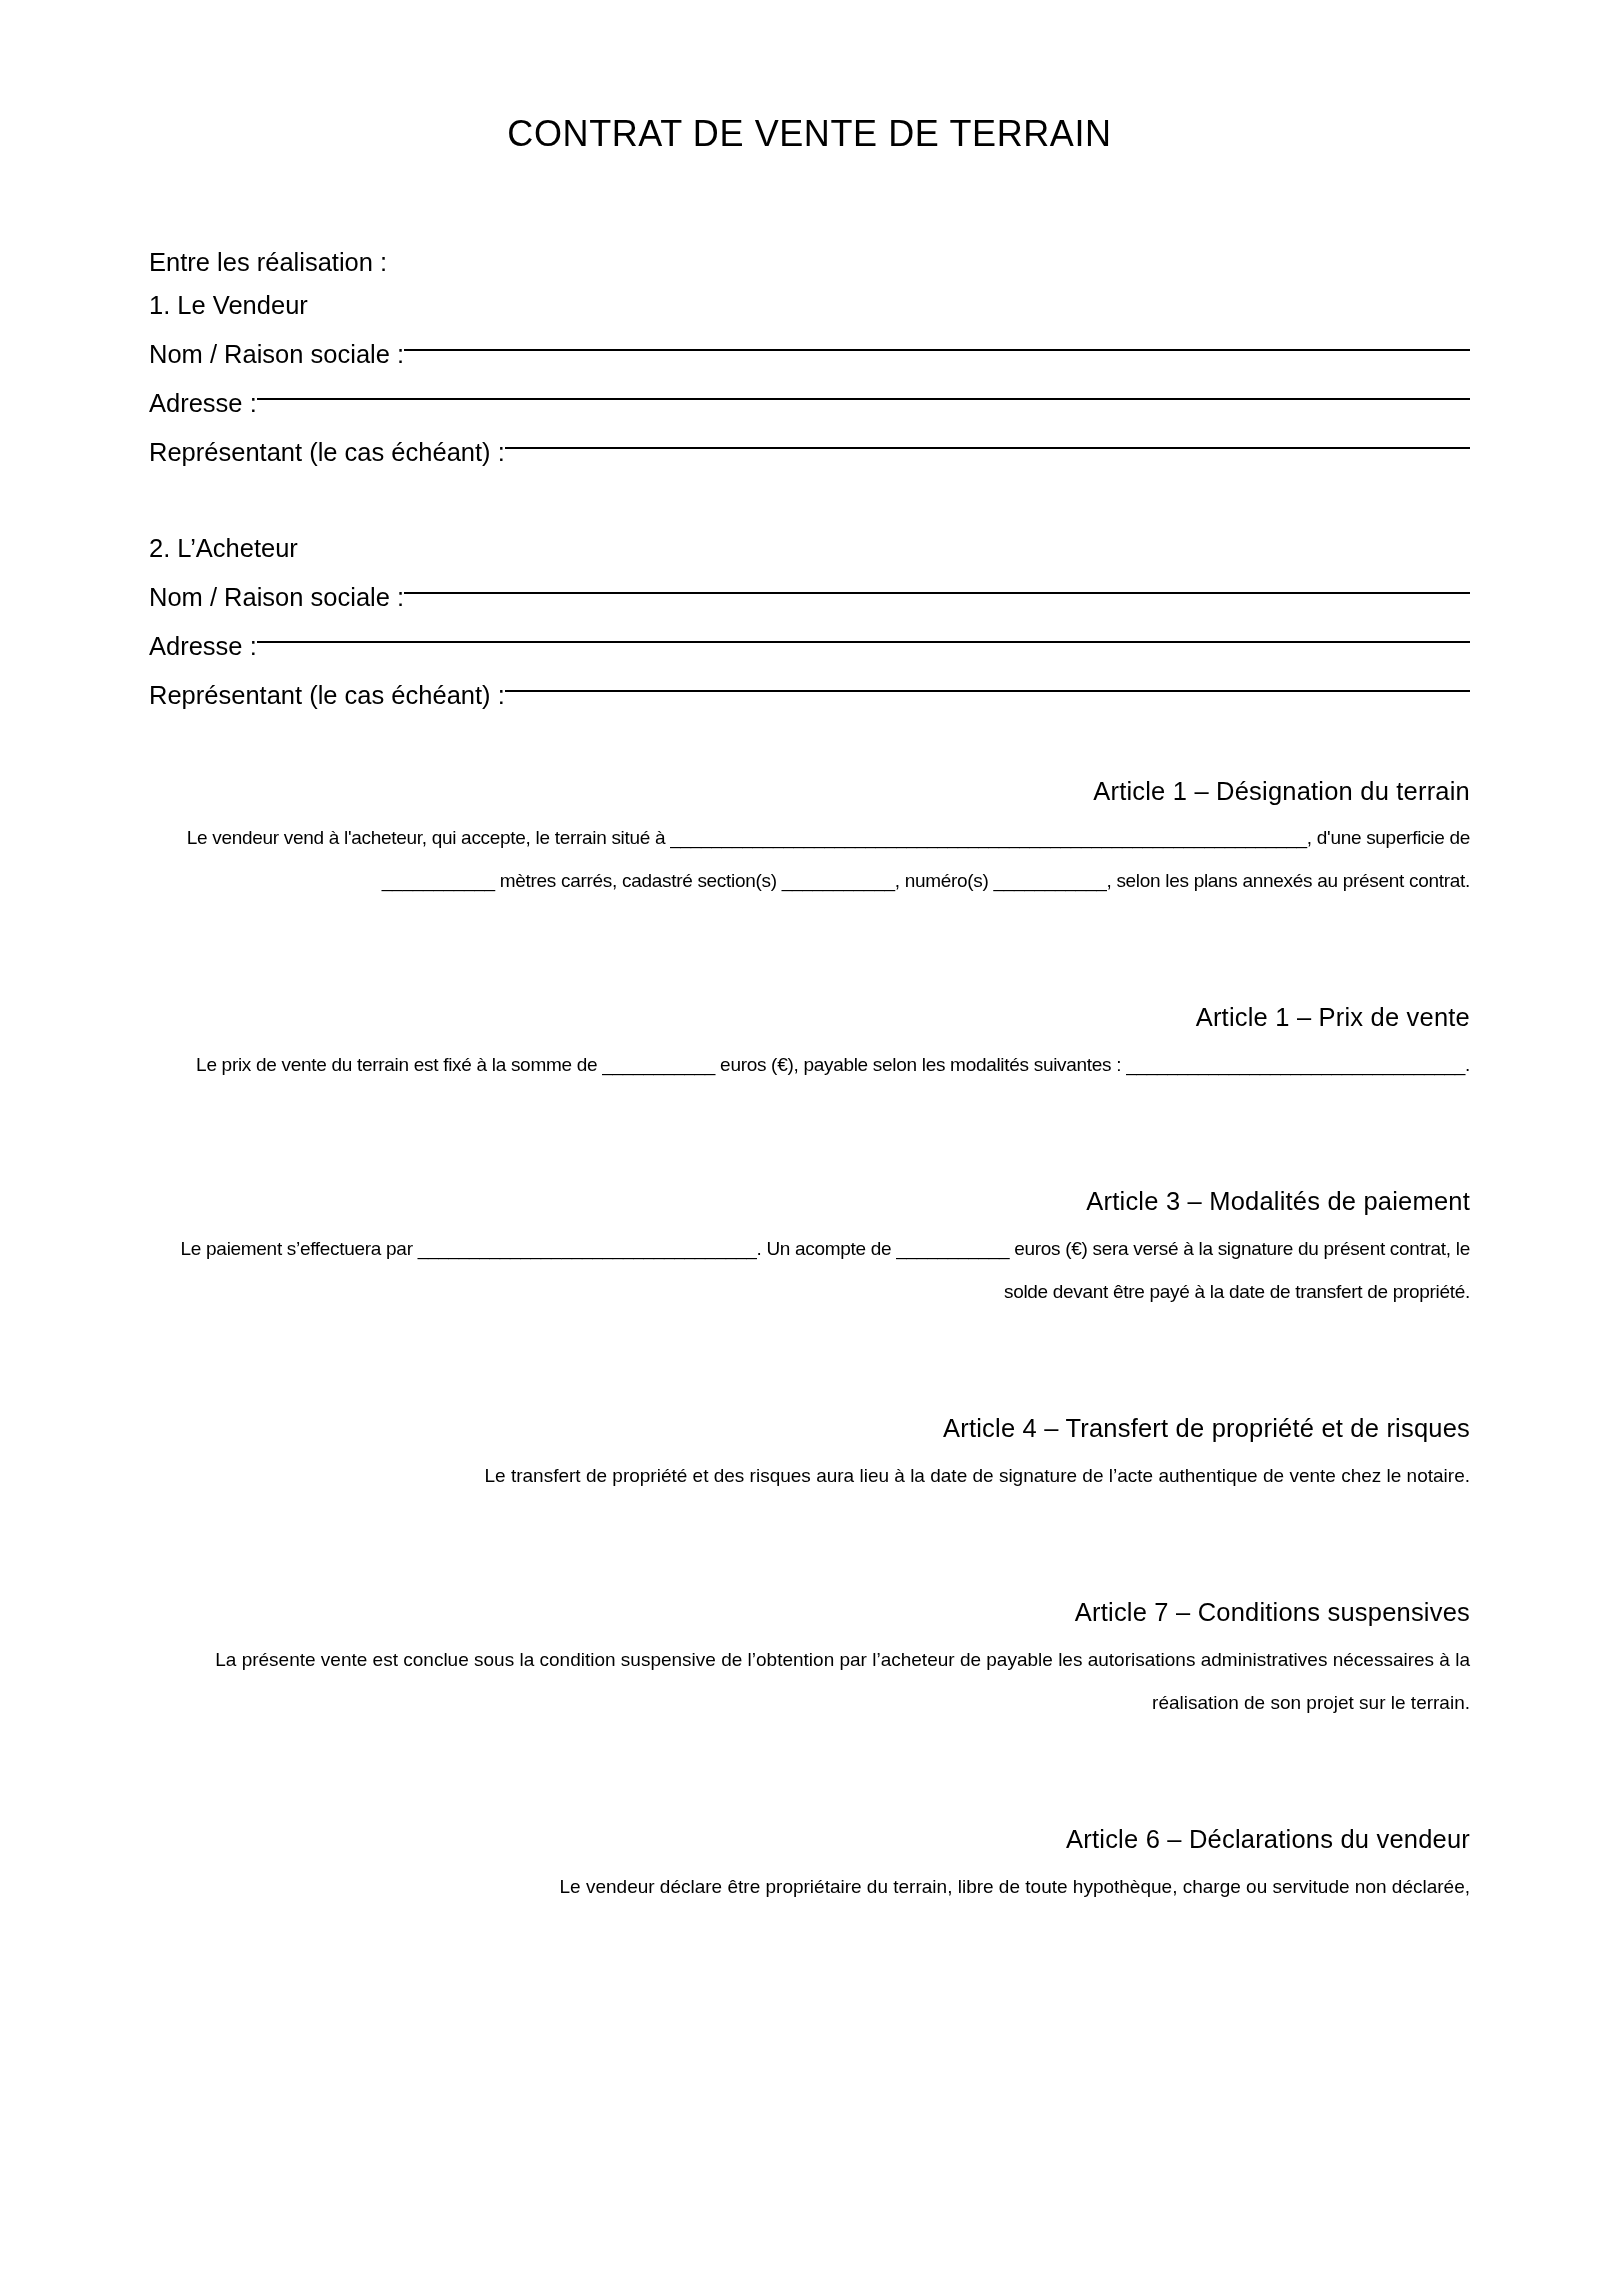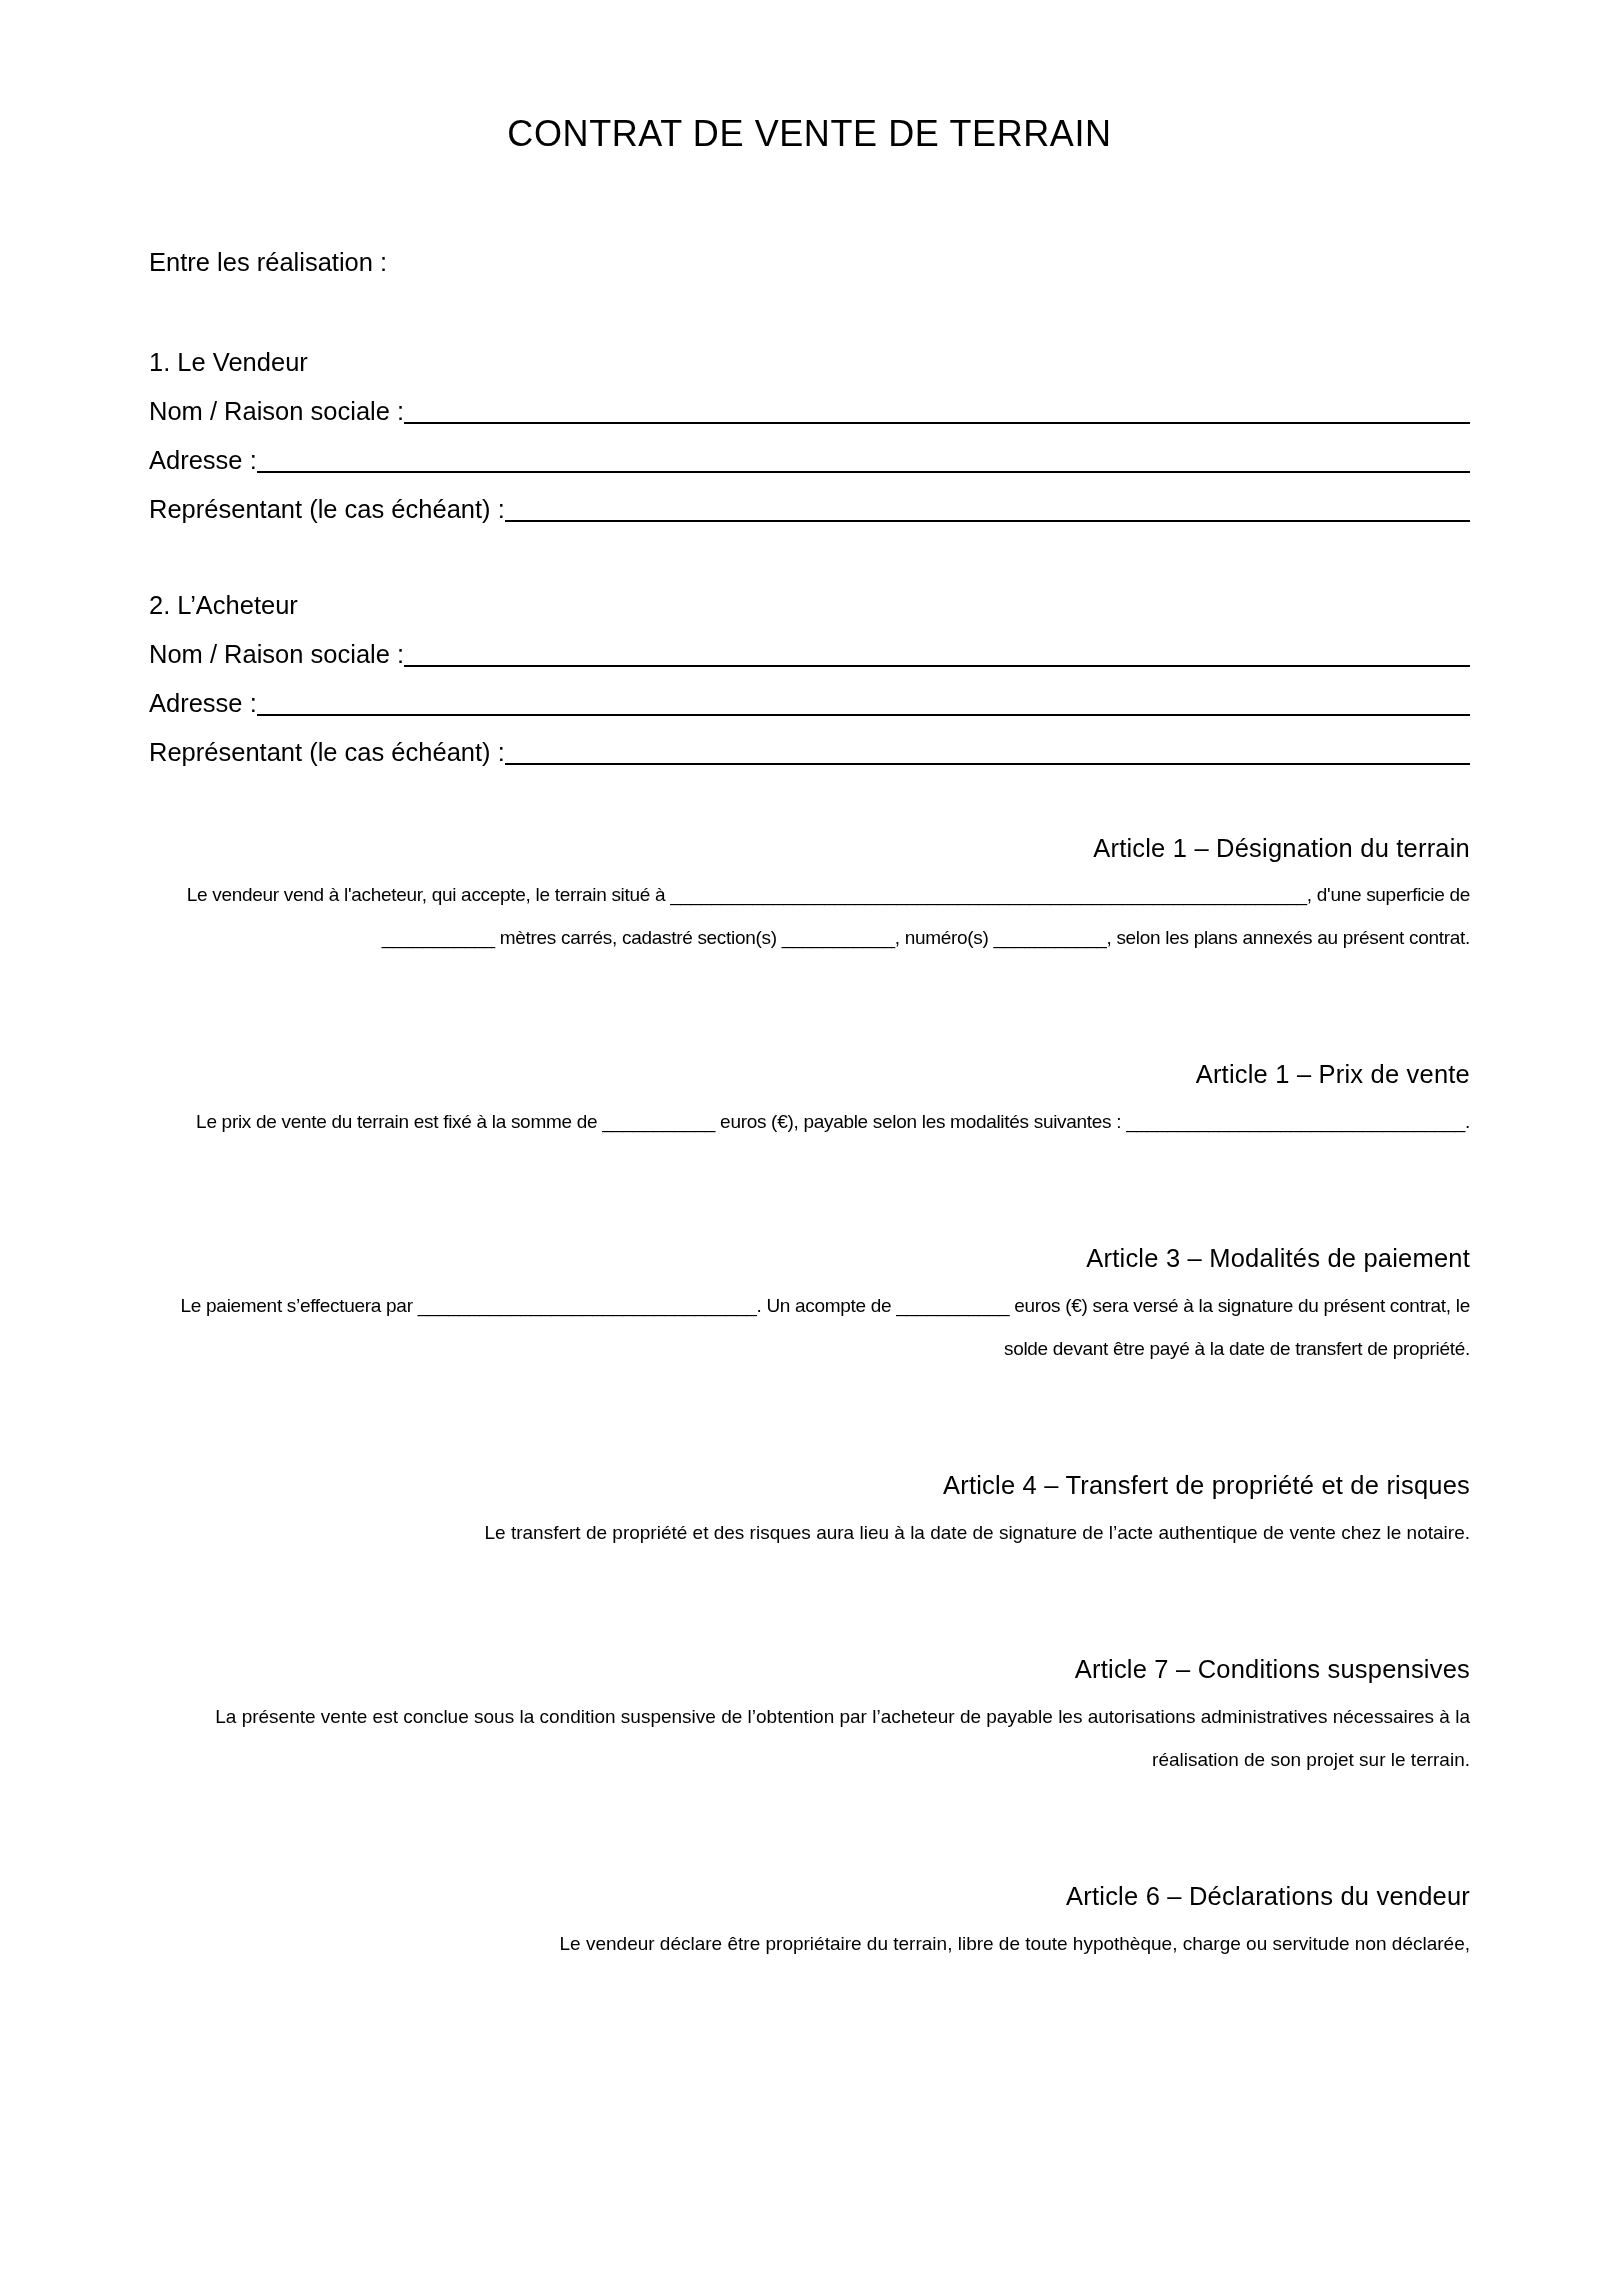--- a/index.html
+++ b/index.html
@@ -44,33 +44,32 @@
     line-height: 43px;
     margin: 0;
     text-align: left;
   }
   .intro {
     margin-top: 86px;
   }
 
   
   .party-block {
-    margin-top: 57px;
   }
   .party-block.second {
     margin-top: 53px;
   }
   .party-heading {
     font-size: 25.5px;
     line-height: 43px;
     margin: 0 0 5.9px 0;
   }
   .field-row {
     display: flex;
-    align-items: flex-end;
+    align-items: center;
     line-height: 43px;
     min-height: 43px;
     margin-bottom: 5.9px;
   }
   .field-label {
     font-size: 25.5px;
     line-height: 43px;
     white-space: nowrap;
     flex: 0 0 auto;
   }

